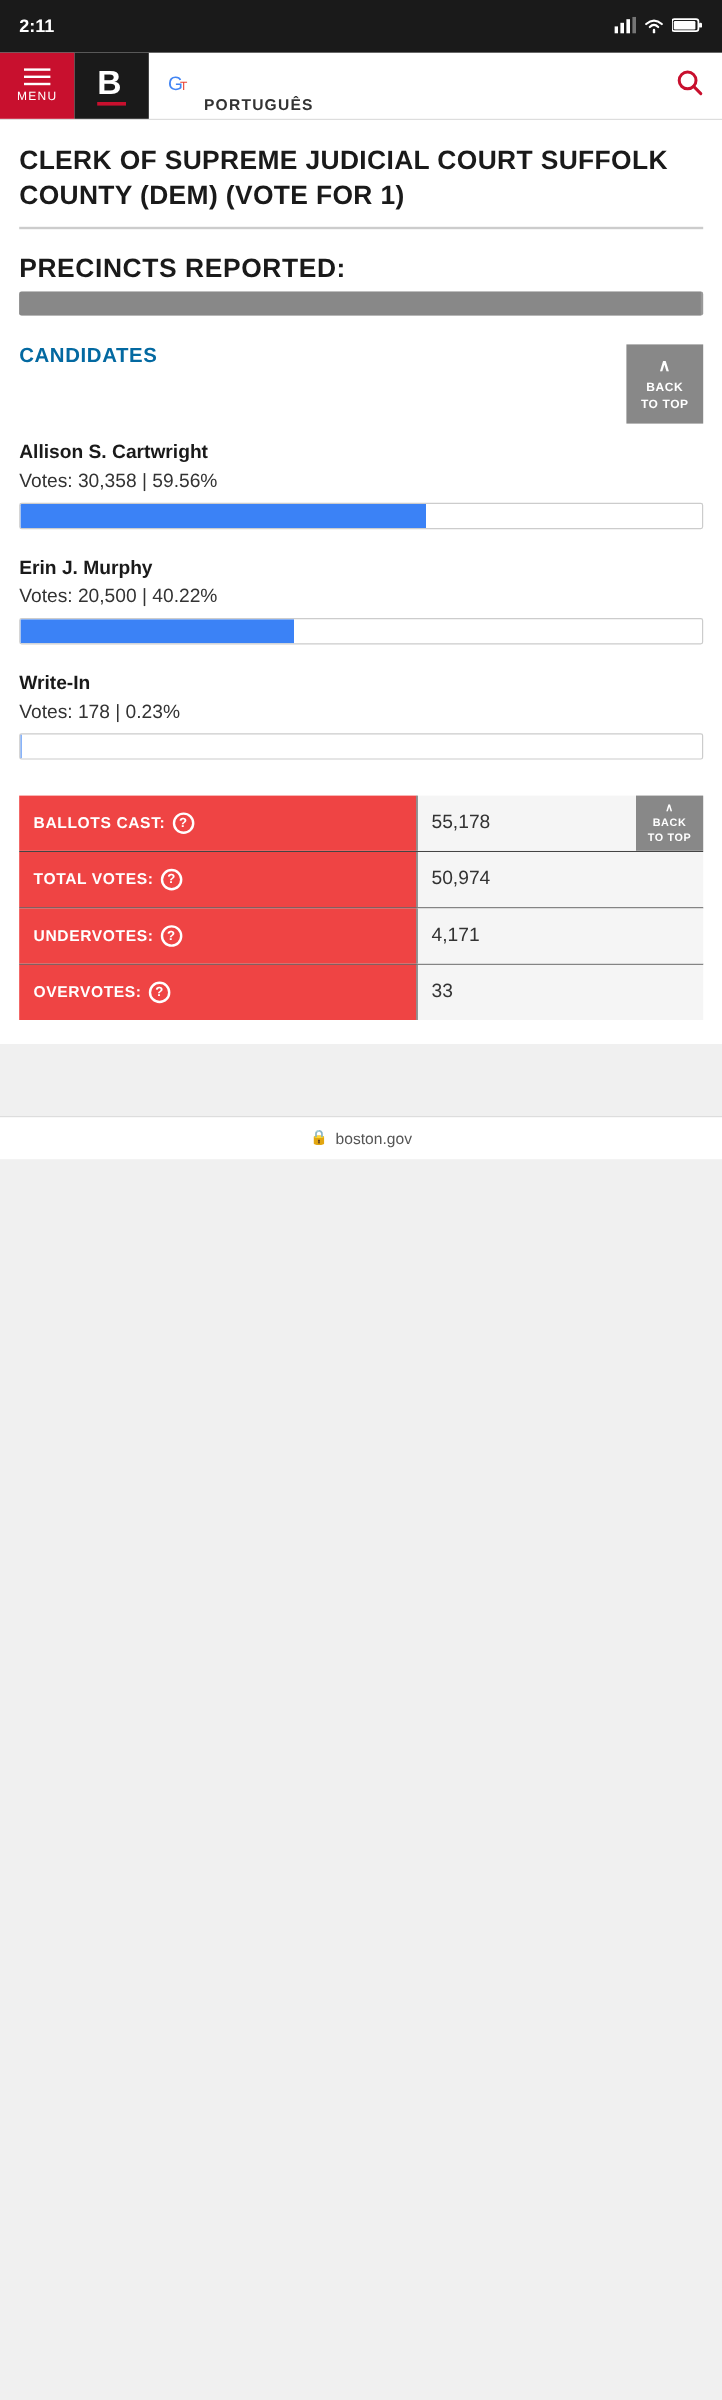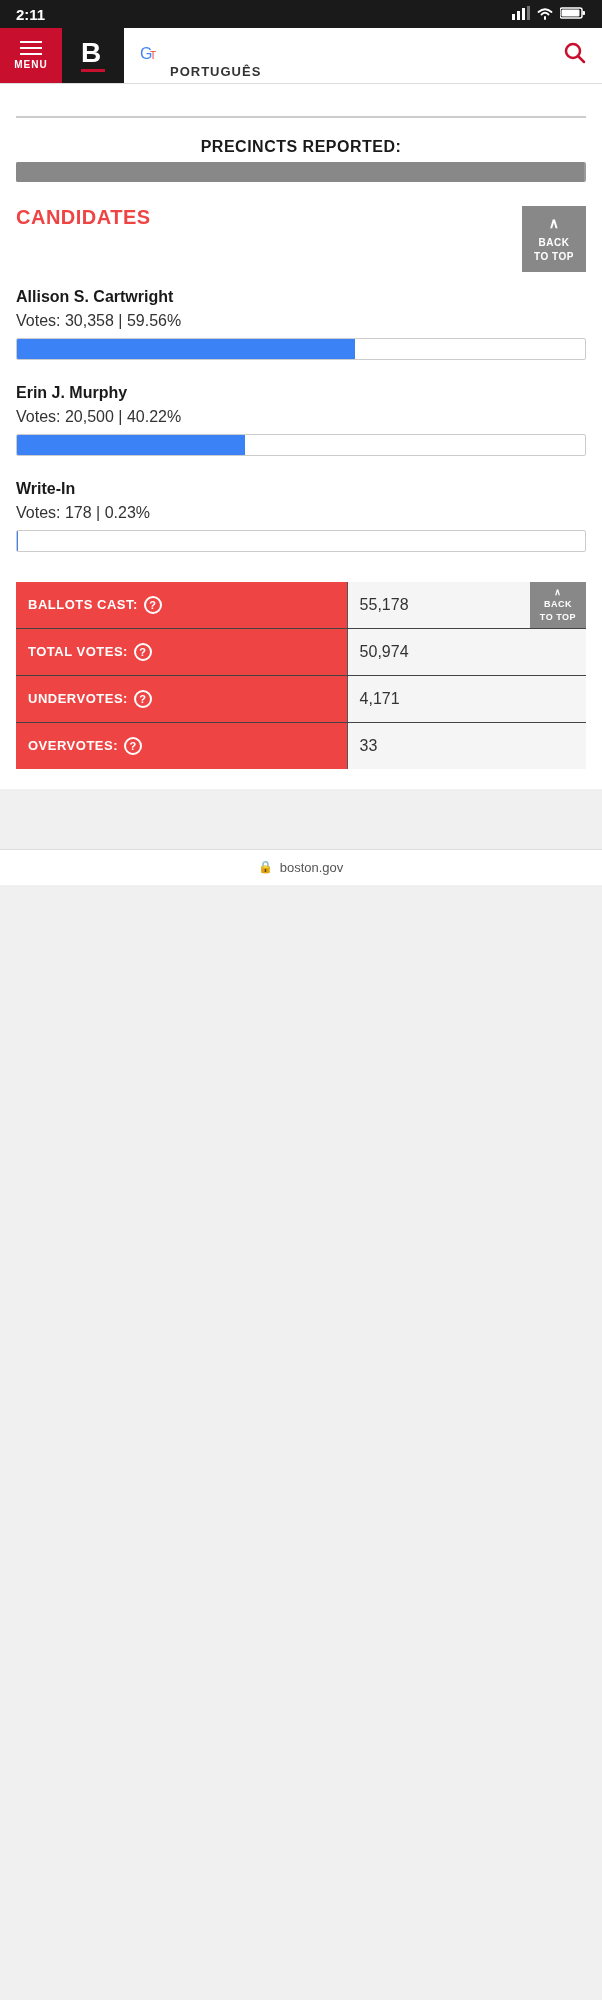--- a/index.html
+++ b/index.html
@@ -13,21 +13,21 @@
     }
 
     
     .status-bar {
       background: #1a1a1a;
       color: white;
       display: flex;
       justify-content: space-between;
       align-items: center;
       padding: 6px 16px;
-      height: 28px;
+      height: 44px;
     }
     .status-time {
       font-size: 15px;
       font-weight: 600;
     }
     .status-icons {
       display: flex;
       align-items: center;
       gap: 6px;
     }
@@ -60,21 +60,21 @@
       flex-direction: column;
       gap: 4px;
     }
     .menu-line {
       width: 22px;
       height: 2px;
       background: white;
     }
     .menu-label {
       font-size: 10px;
-      font-weight: 700;
+      font-weight: 400;
       letter-spacing: 1px;
       color: white;
     }
     .logo-area {
       background: #1a1a1a;
       display: flex;
       align-items: center;
       justify-content: center;
       padding: 0 16px;
       min-width: 62px;
@@ -137,27 +137,26 @@
       letter-spacing: 0.3px;
     }
 
     .divider {
       height: 2px;
       background: #ccc;
       margin: 12px 0 20px 0;
     }
 
     .section-label {
-      font-size: 16px;
+      font-size: 22px;
       font-weight: 900;
       color: #1a1a1a;
       text-transform: uppercase;
       letter-spacing: 0.5px;
       margin-bottom: 6px;
-      text-align: center;
     }
 
     .precinct-value {
       font-size: 16px;
       color: #333;
       margin-bottom: 10px;
     }
 
     .progress-bar-container {
       width: 100%;
@@ -174,23 +173,23 @@
 
     
     .candidates-header {
       display: flex;
       justify-content: space-between;
       align-items: flex-start;
       margin-top: 24px;
       margin-bottom: 16px;
     }
     .candidates-title {
-      font-size: 20px;
-      font-weight: 900;
-      color: #ef4444;
+      font-size: 17px;
+      font-weight: 900;
+      color: #0369a1;
       text-transform: uppercase;
       letter-spacing: 0.5px;
     }
     .back-to-top-btn {
       background: #888;
       color: white;
       border: none;
       padding: 8px 12px;
       cursor: pointer;
       display: flex;
@@ -376,20 +375,21 @@
   <button class="search-btn">
     <svg width="22" height="22" viewBox="0 0 22 22" fill="none">
       <circle cx="9" cy="9" r="7" stroke="#c8102e" stroke-width="2.5"></circle>
       <line x1="14" y1="14" x2="20" y2="20" stroke="#c8102e" stroke-width="2.5" stroke-linecap="round"></line>
     </svg>
   </button>
 </div>
 
 <div class="main-content">
 
+  <h1 class="page-title">CLERK OF SUPREME JUDICIAL COURT SUFFOLK COUNTY (DEM) (VOTE FOR 1)</h1>
 
   <div class="divider"></div>
 
   <div class="section-label">PRECINCTS REPORTED:</div>
 
   <div class="progress-bar-container">
     <div class="progress-bar-fill" style="width: 99.64%; background:#888;"></div>
   </div>
 
   <div class="candidates-header">

